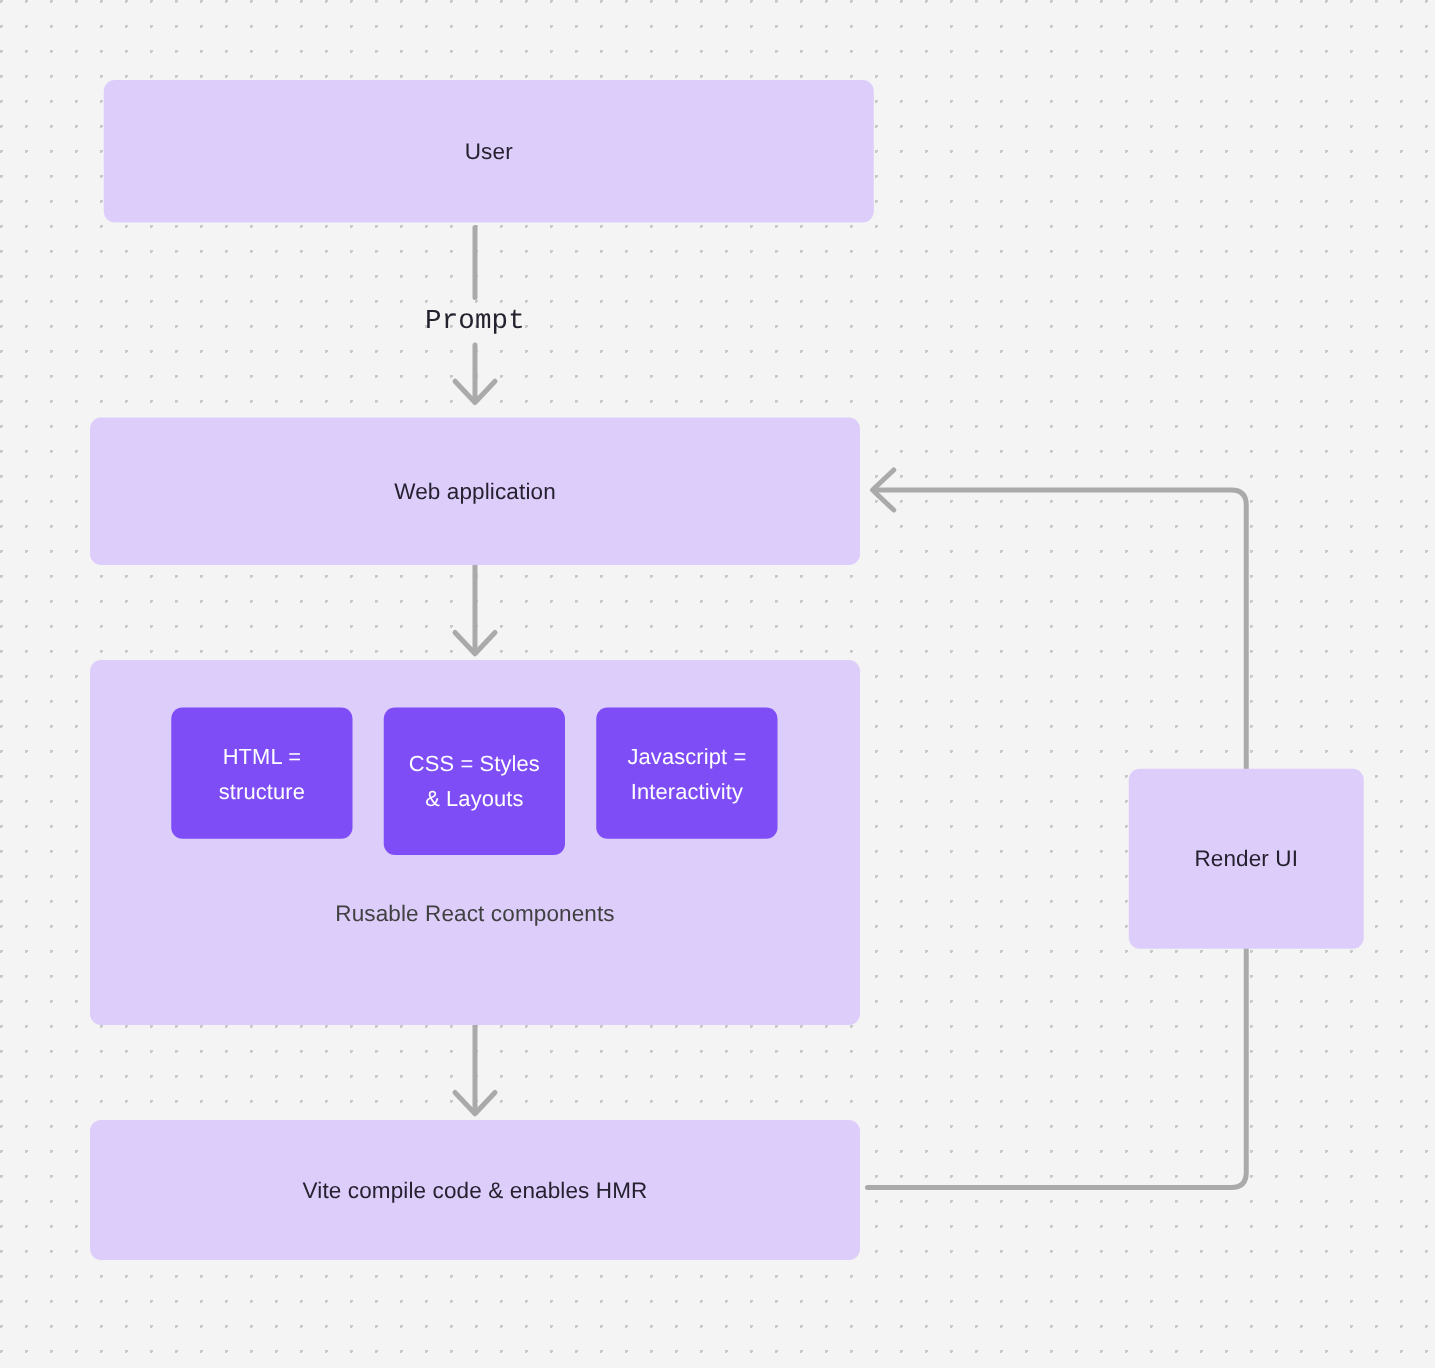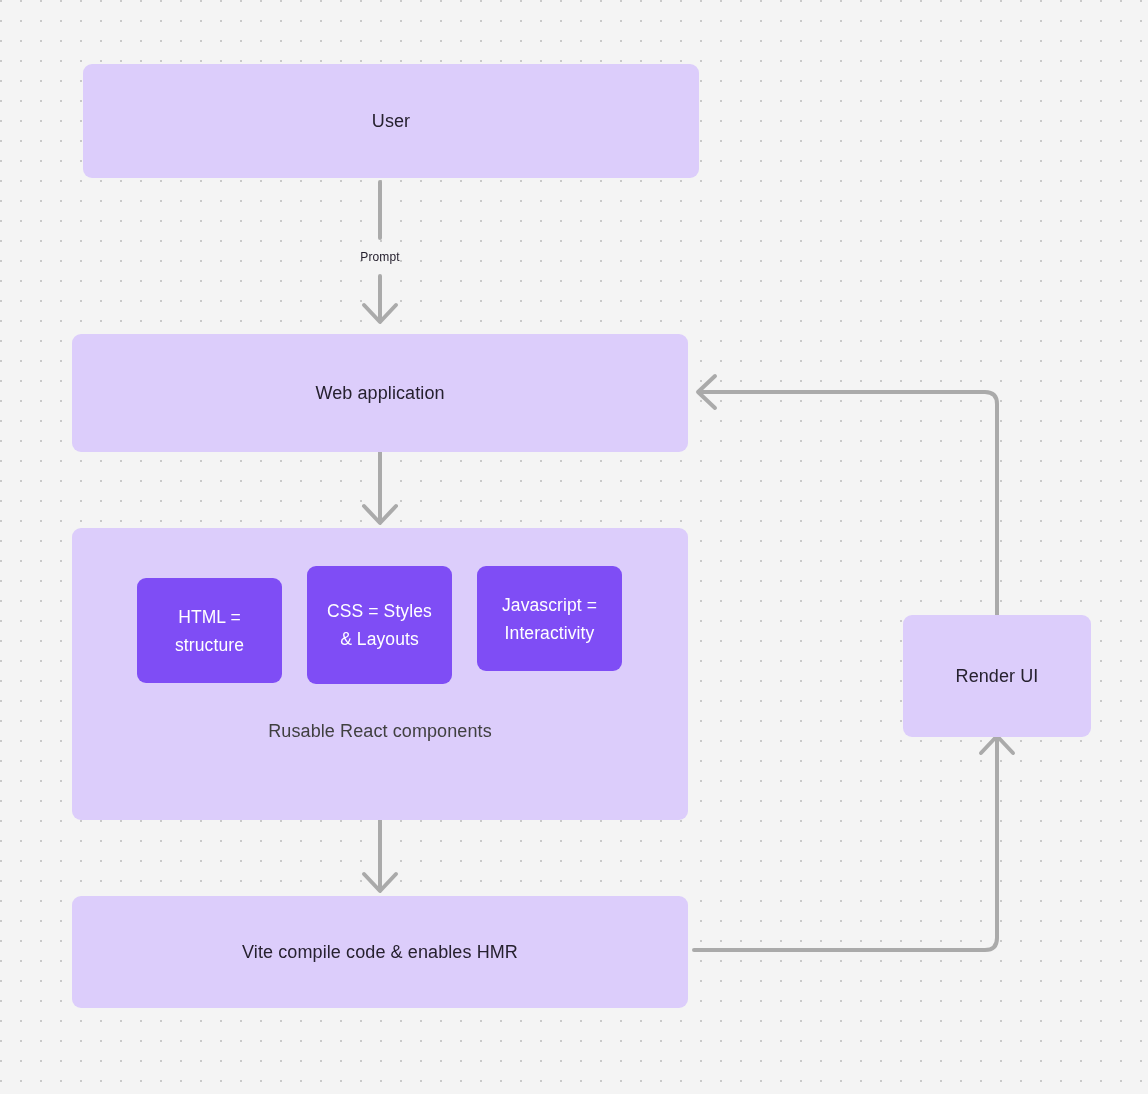--- a/index.html
+++ b/index.html
@@ -74,26 +74,27 @@
   }
   .edge-head {
     fill: none;
     stroke: #aaaaaa;
     stroke-width: 4;
     stroke-linecap: round;
     stroke-linejoin: round;
   }
   .edge-label {
     position: absolute;
-    font-size: 12px;
+    font-size: 22px;
     color: #26212f;
     transform: translate(-50%, -50%);
     white-space: nowrap;
     padding: 0 6px;
     letter-spacing: 0.1px;
+    font-family: Liberation Mono, monospace;
   }
 </style>
 </head>
 <body>
 
 <div id="canvas">
 
   <svg class="edge-svg" viewBox="0 0 1148 1094" xmlns="http://www.w3.org/2000/svg">
 
     <path class="edge-path" d="M 380 182 L 380 238"></path>
@@ -118,33 +119,33 @@
   <div class="node" style="left:72px; top:64px; width:616px; height:114px;margin-left:11px;">
     <span>User</span>
   </div>
 
   <div class="node" style="left:72px; top:334px; width:616px; height:118px;">
     <span>Web application</span>
   </div>
 
   <div class="node" style="left:72px; top:528px; width:616px; height:292px;">
 
-    <div class="chip" style="left:65px; top:38px; width:145px; height:105px;margin-top:12px;">HTML =
+    <div class="chip" style="left:65px; top:38px; width:145px; height:105px;">HTML =
 structure</div>
 
     <div class="chip" style="left:235px; top:38px; width:145px; height:118px;">CSS = Styles
 &amp; Layouts</div>
 
     <div class="chip" style="left:405px; top:38px; width:145px; height:105px;">Javascript =
 Interactivity</div>
 
     <div class="group-caption" style="top:190px;">Rusable React components</div>
   </div>
 
   <div class="node" style="left:72px; top:896px; width:616px; height:112px;">
     <span>Vite compile code &amp; enables HMR</span>
   </div>
 
-  <div class="node" style="left:903px; top:615px; width:188px; height:122px;">
+  <div class="node" style="left:903px; top:615px; width:188px; height:144px;">
     <span>Render UI</span>
   </div>
 
 </div>
 
 </body></html>

